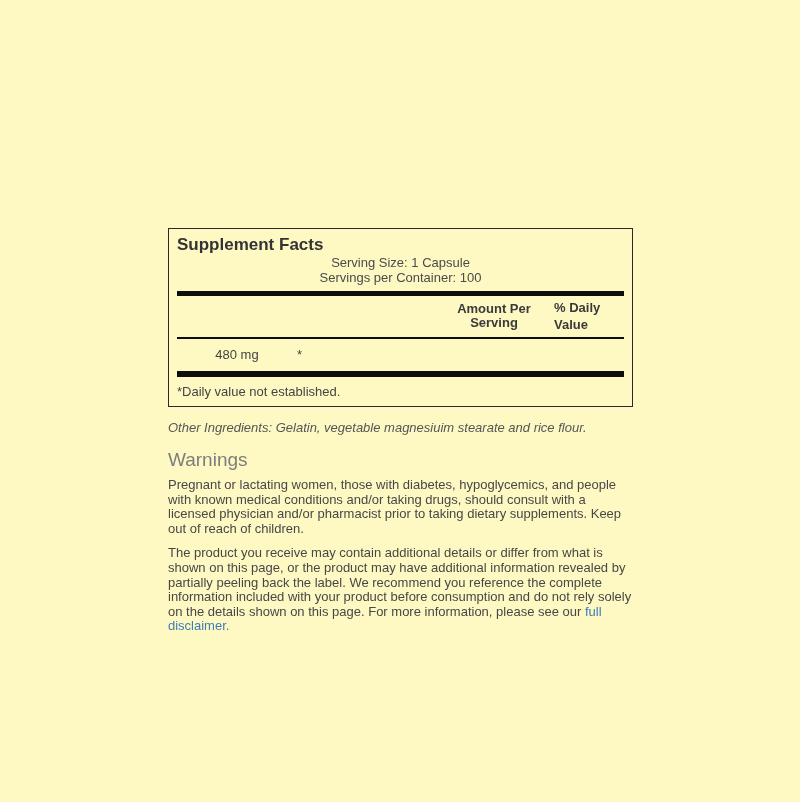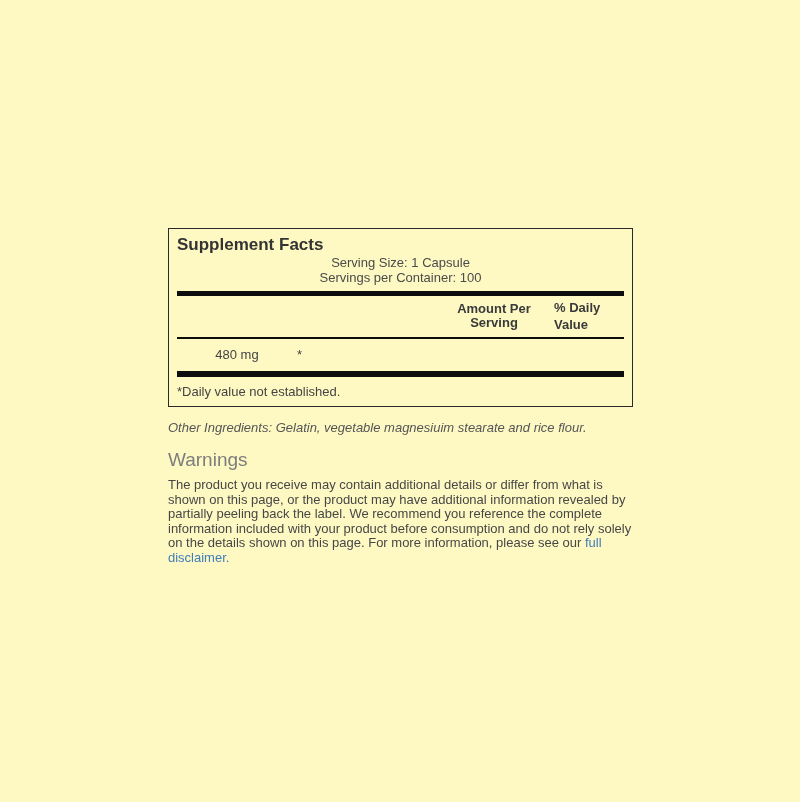--- a/index.html
+++ b/index.html
@@ -157,17 +157,18 @@
 
       <div class="rule-thick2"></div>
 
       <div class="supp-footnote">*Daily value not established.</div>
     </div>
 
     <p class="other-ingredients">Other Ingredients: Gelatin, vegetable magnesiuim stearate and rice flour.</p>
 
     <h2 class="warnings-heading">Warnings</h2>
 
+    <p class="body-para">Pregnant or lactating women, those with diabetes, hypoglycemics, and people with known medical conditions and/or taking drugs, should consult with a licensed physician and/or pharmacist prior to taking dietary supplements. Keep out of reach of children.</p>
 
     <p class="body-para"><span>The product you receive may contain additional details or differ from what is shown on this page, or the product may have additional information revealed by partially peeling back the label. We recommend you reference the complete information included with your product before consumption and do not rely solely on the details shown on this page. For more information, please see our </span><a class="disclaimer-link" href="#">full disclaimer</a><span class="link-period">.</span></p>
 
   </div>
 </div>
 
 </body></html>

